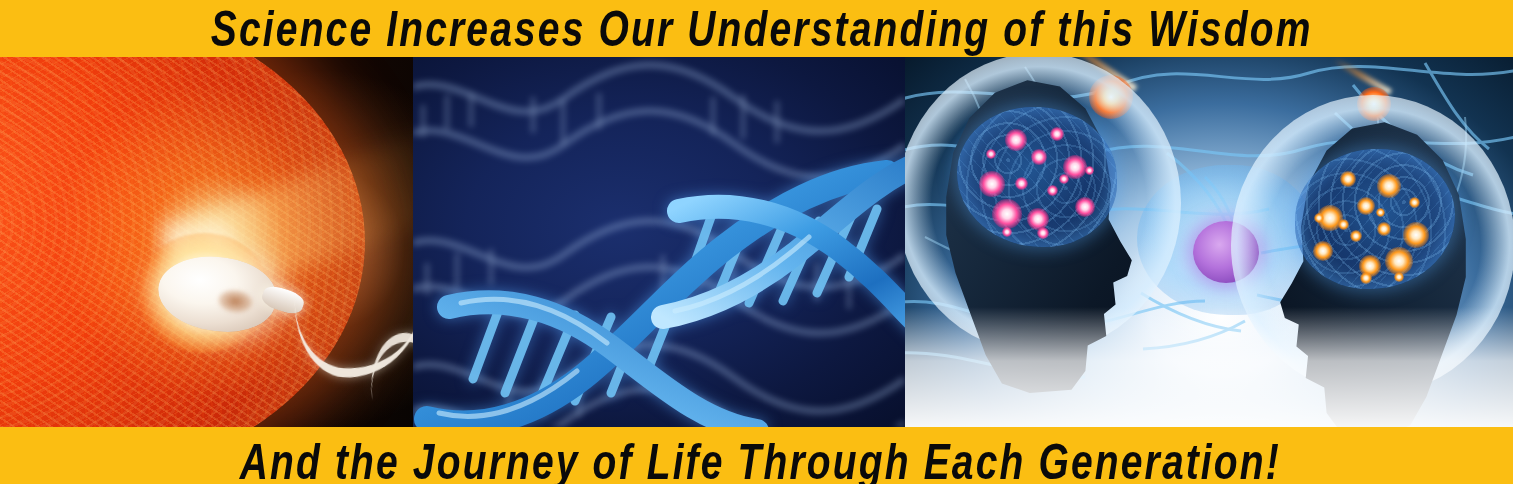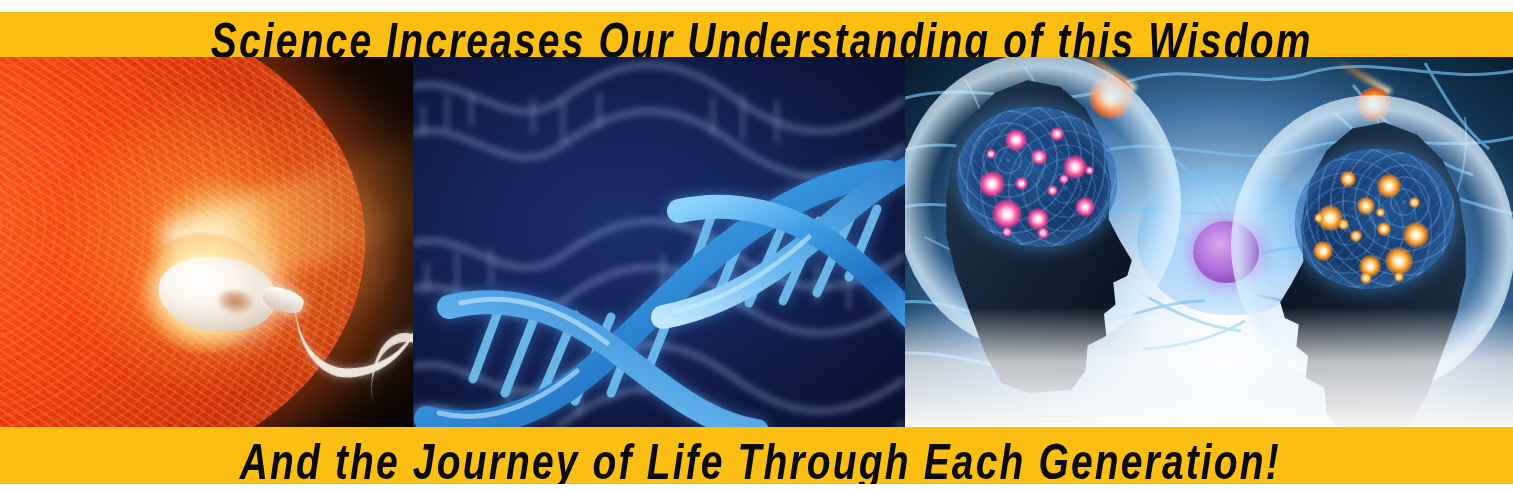--- a/index.html
+++ b/index.html
@@ -21,21 +21,21 @@
   .bar{
     position:absolute;
     left:0;
     width:1513px;
     background:#FBBE12;
     display:flex;
     align-items:center;
     justify-content:center;
     overflow:hidden;
   }
-  .bar-top{ top:12px;  height:57px; }
+  .bar-top{ top:0;  height:57px; }
   .bar-bottom{ top:427px; height:70px; }
 
   .bar-text{
     display:block;
     color:#0a0a0a;
     font-family:"Liberation Sans", sans-serif;
     font-weight:700;
     font-style:italic;
     white-space:nowrap;
     line-height:1;

